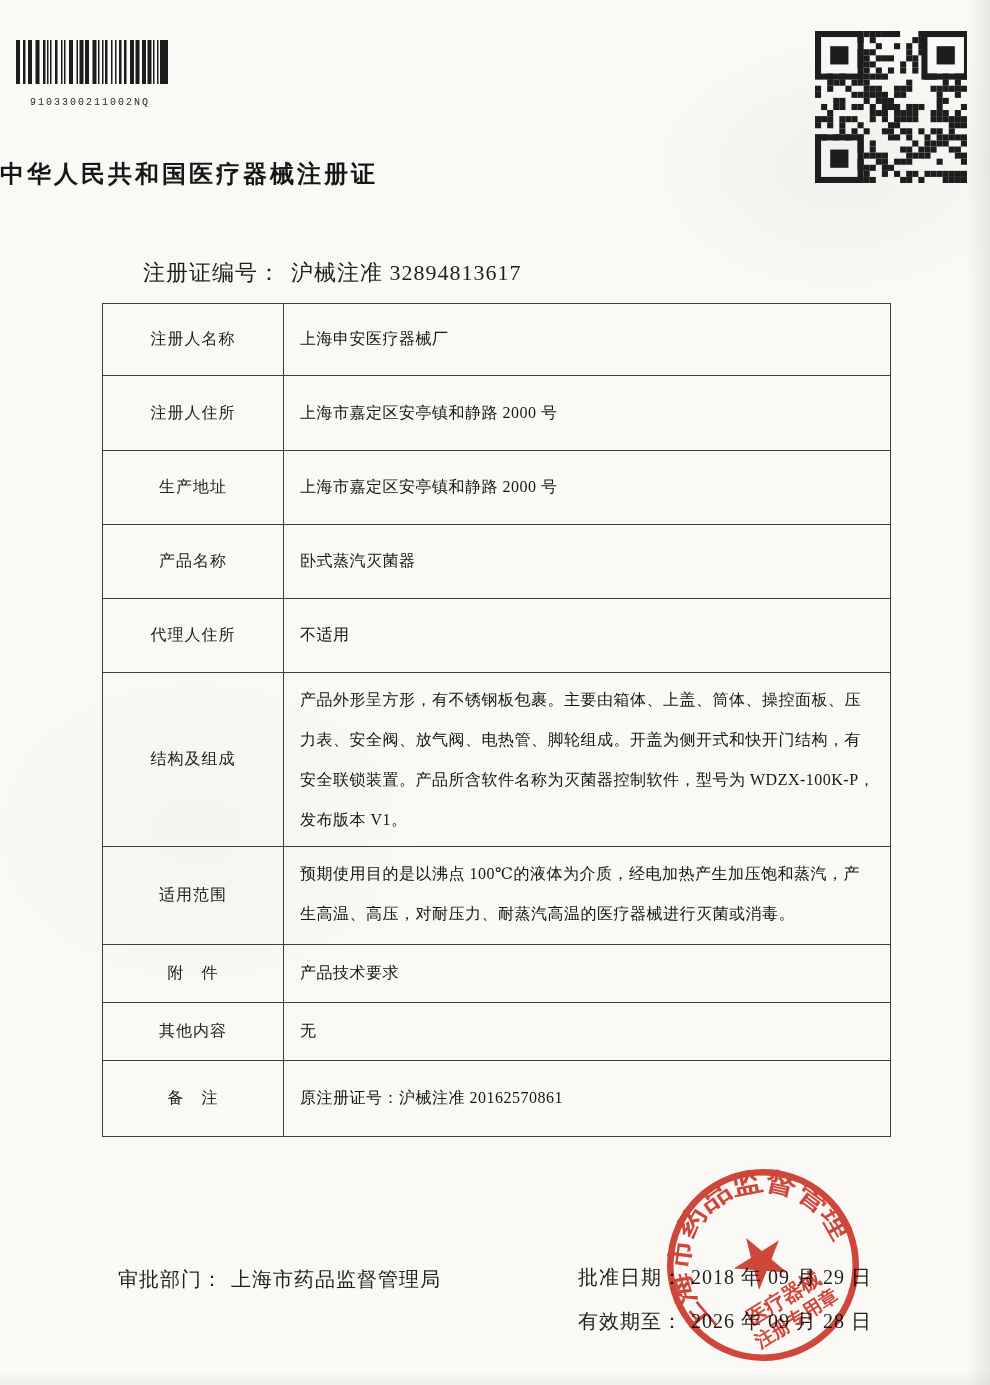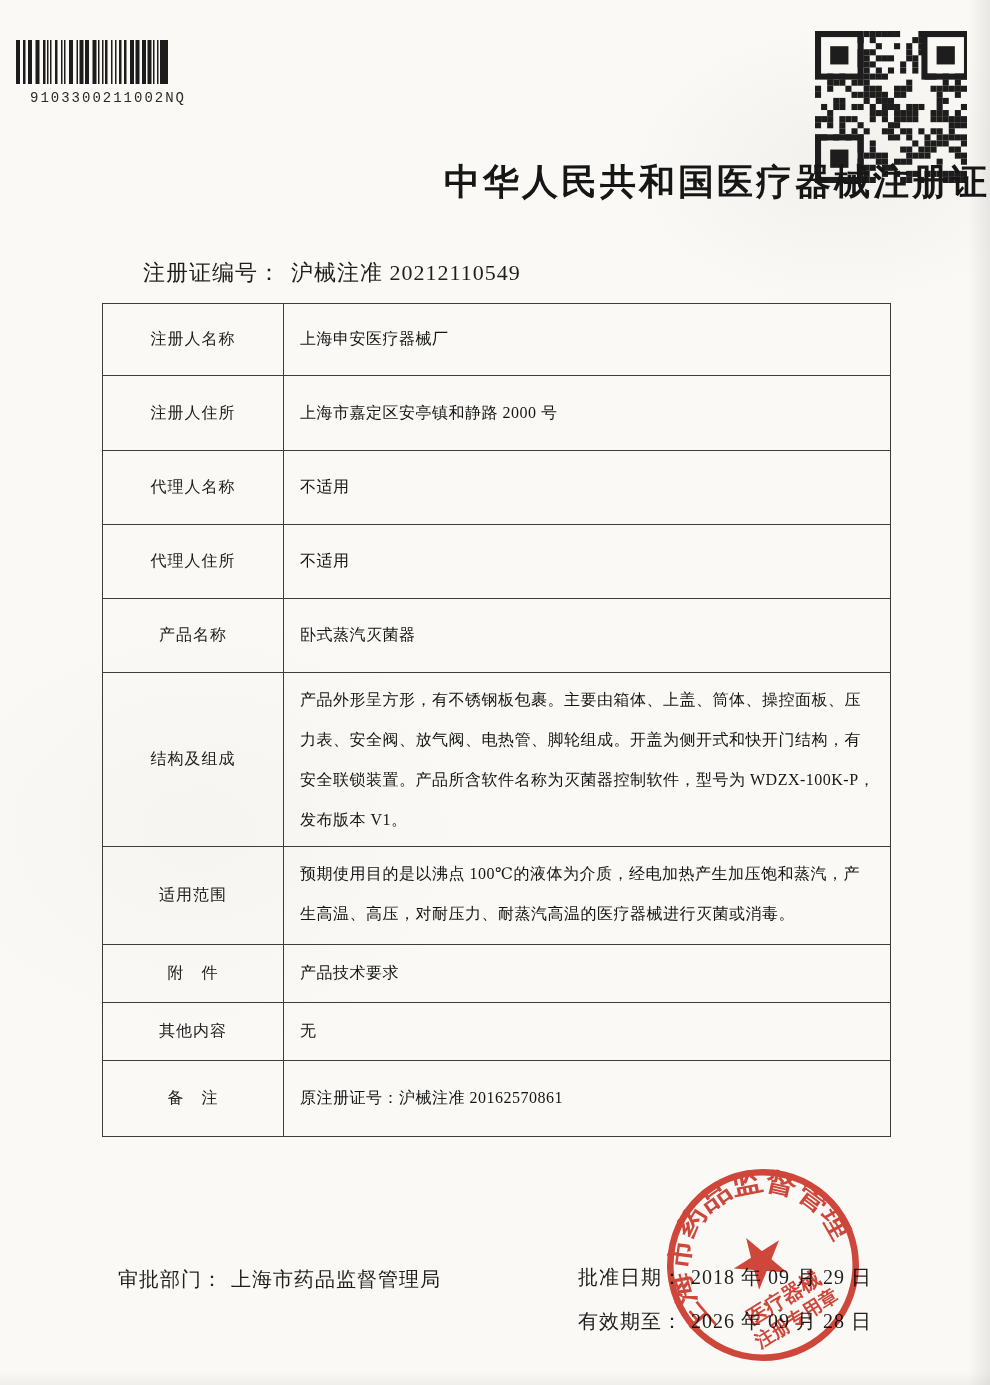--- a/index.html
+++ b/index.html
@@ -18,32 +18,32 @@
       radial-gradient(ellipse 400px 300px at 20% 60%, rgba(210,206,200,.10), transparent 70%),
       linear-gradient(to left, rgba(150,148,145,.18), rgba(150,148,145,0) 22px),
       linear-gradient(to top, rgba(150,148,145,.10), rgba(150,148,145,0) 14px),
       #faf9f6;
     overflow: hidden;
   }
 
   
   .barcode-block { position: absolute; left: 14px; top: 40px; width: 170px; }
   .barcode-num {
-    margin-top: 2px; padding-left: 16px;
+    margin-top: 9px; padding-left: 16px;
     font-family: "Liberation Mono", "DejaVu Sans Mono", monospace;
-    font-size: 14px; letter-spacing: 2px; color: #2a2a2a;
+    font-size: 10px; letter-spacing: 2px; color: #2a2a2a;
   }
 
   
   .qr-block { position: absolute; left: 815px; top: 31px; width: 152px; height: 152px; }
 
   
   .doc-title {
     position: absolute; left: 0; top: 158px; width: 100%;
-    text-align: right; font-size: 36px; font-weight: bold;
+    text-align: left; font-size: 24px; font-weight: bold;
     letter-spacing: 3px; color: #161616;
   }
 
   
   .cert-line { position: absolute; left: 143px; top: 258px; font-size: 22px; letter-spacing: 1px; }
   .cert-line .v { margin-left: 10px; }
 
   
   .cert-table {
     position: absolute; left: 102px; top: 303px; width: 789px;
@@ -346,44 +346,44 @@
       <rect x="15" y="15" width="18" height="18" fill="#1d1d1d"></rect>
       <rect x="108" y="3" width="42" height="42" fill="none" stroke="#1d1d1d" stroke-width="6"></rect>
       <rect x="120" y="15" width="18" height="18" fill="#1d1d1d"></rect>
       <rect x="3" y="105" width="42" height="42" fill="none" stroke="#1d1d1d" stroke-width="6"></rect>
       <rect x="15" y="117" width="18" height="18" fill="#1d1d1d"></rect>
     </svg>
 
   <div class="doc-title">中华人民共和国医疗器械注册证</div>
 
   <div class="cert-line">
-    <span>注册证编号：</span><span class="v">沪械注准 20212110549</span>
+    <span>注册证编号：</span><span class="v">沪械注准 32894813617</span>
   </div>
 
   <table class="cert-table">
     <tbody>
         <tr style="height:72px">
       <td class="lbl">注册人名称</td>
       <td class="val">上海申安医疗器械厂</td>
     </tr>
     <tr style="height:75px">
       <td class="lbl">注册人住所</td>
       <td class="val">上海市嘉定区安亭镇和静路 2000 号</td>
     </tr>
     <tr style="height:74px">
-      <td class="lbl">代理人名称</td>
-      <td class="val">不适用</td>
+      <td class="lbl">生产地址</td>
+      <td class="val">上海市嘉定区安亭镇和静路 2000 号</td>
+    </tr>
+    <tr style="height:74px">
+      <td class="lbl">产品名称</td>
+      <td class="val">卧式蒸汽灭菌器</td>
     </tr>
     <tr style="height:74px">
       <td class="lbl">代理人住所</td>
       <td class="val">不适用</td>
-    </tr>
-    <tr style="height:74px">
-      <td class="lbl">产品名称</td>
-      <td class="val">卧式蒸汽灭菌器</td>
     </tr>
     <tr class="multiline" style="height:159px">
       <td class="lbl">结构及组成</td>
       <td class="val">产品外形呈方形，有不锈钢板包裹。主要由箱体、上盖、筒体、操控面板、压力表、安全阀、放气阀、电热管、脚轮组成。开盖为侧开式和快开门结构，有安全联锁装置。产品所含软件名称为灭菌器控制软件，型号为 WDZX-100K-P，发布版本 V1。</td>
     </tr>
     <tr class="multiline" style="height:98px">
       <td class="lbl">适用范围</td>
       <td class="val">预期使用目的是以沸点 100℃的液体为介质，经电加热产生加压饱和蒸汽，产生高温、高压，对耐压力、耐蒸汽高温的医疗器械进行灭菌或消毒。</td>
     </tr>
     <tr style="height:58px">

